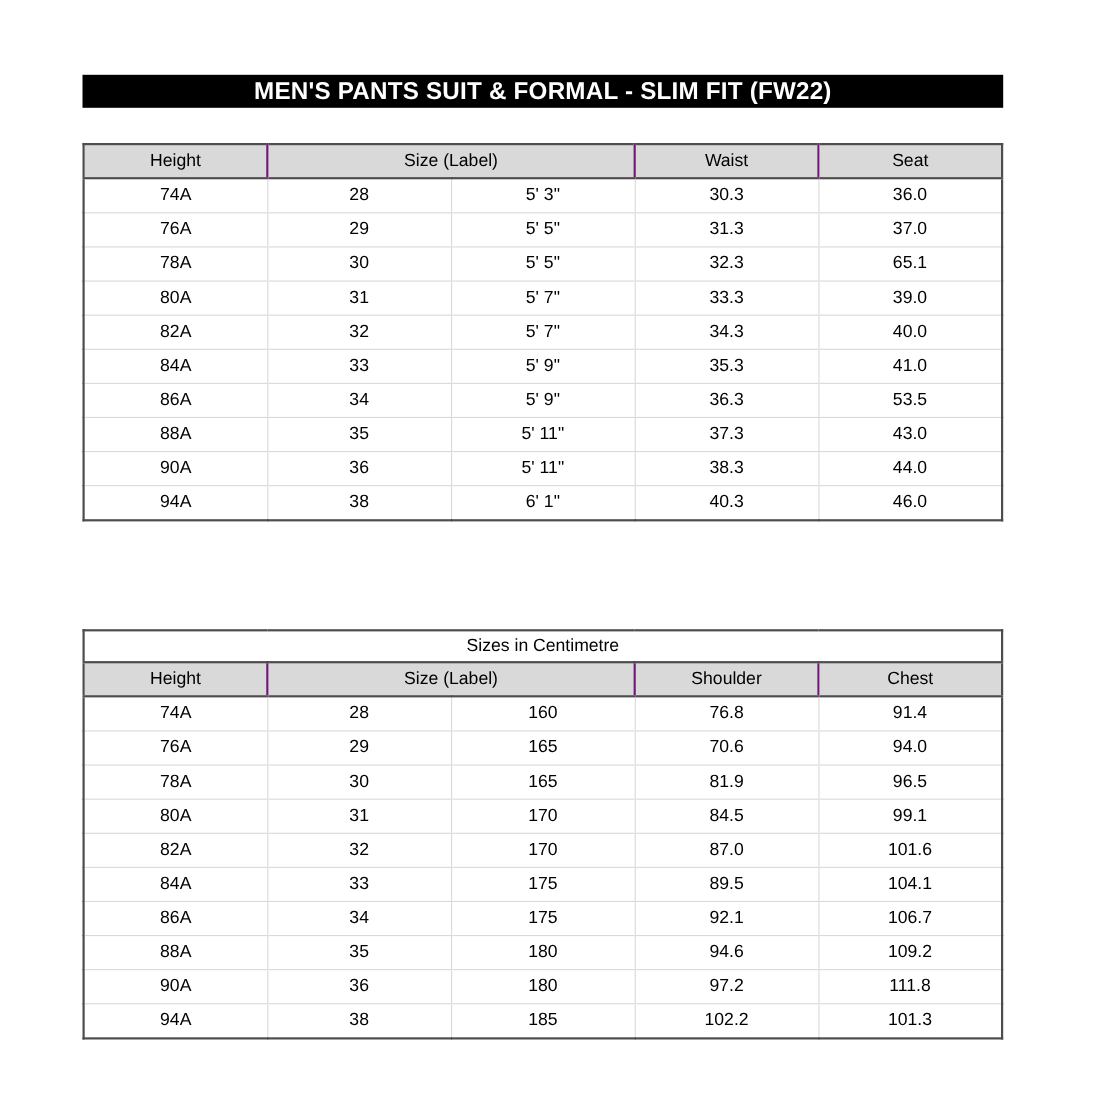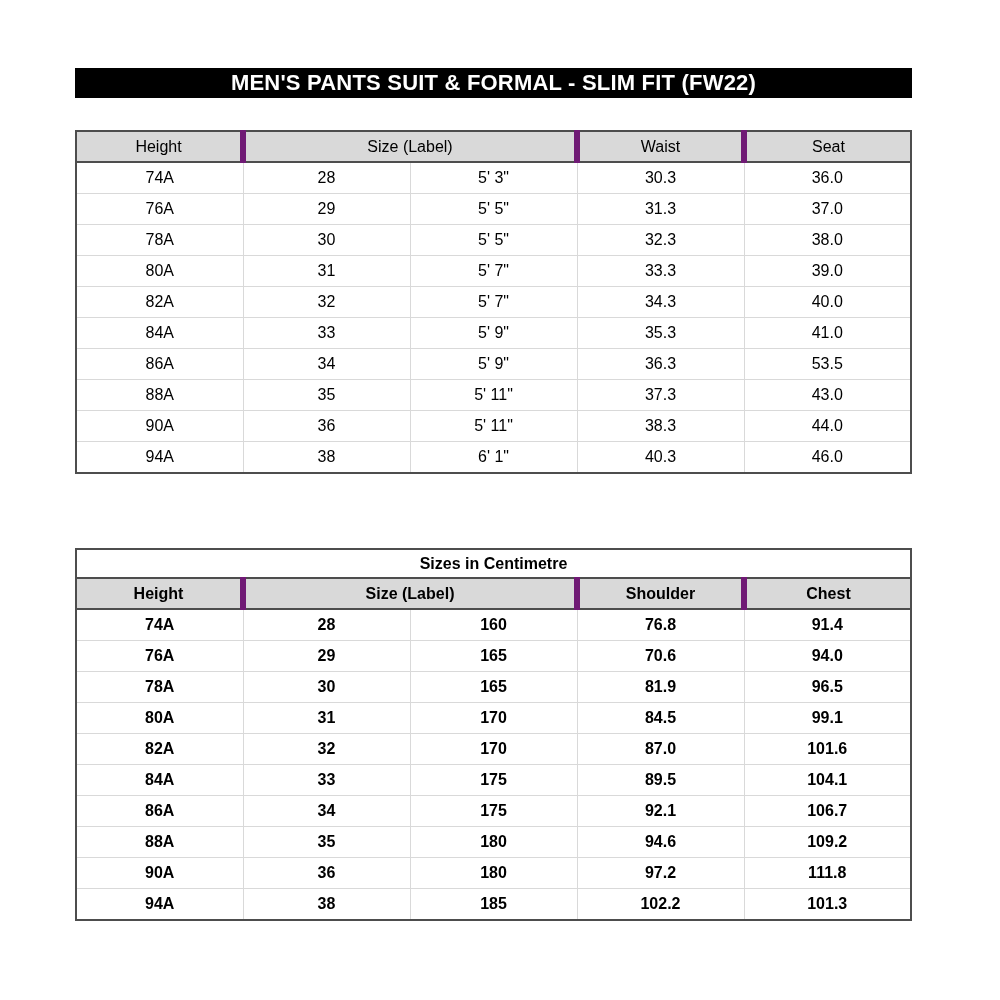--- a/index.html
+++ b/index.html
@@ -22,21 +22,21 @@
     color: #ffffff;
     display: flex;
     align-items: center;
     justify-content: center;
     font-weight: bold;
     font-size: 22px;
     letter-spacing: 0.2px;
   }
   .tbl-wrap { position: absolute; left: 75px; width: 837px; }
   #table1-wrap { top: 130px; }
-  #table2-wrap { top: 548px; font-weight: bold; }
+  #table2-wrap { top: 572px; }
   table.size-table {
     width: 100%;
     border-collapse: collapse;
     table-layout: fixed;
     border: 2px solid #4d4d4d;
     font-size: 16px;
   }
   table.size-table td {
     text-align: center;
     vertical-align: middle;
@@ -46,21 +46,21 @@
   }
   tr.title-row td {
     background: #ffffff;
     height: 27px;
     border-bottom: 2px solid #4d4d4d;
   }
   tr.header-row td {
     background: #d9d9d9;
     height: 29px;
     border-bottom: 2px solid #4d4d4d;
-    border-left: 6px solid #701a75;
+    border-left: 2px solid #701a75;
   }
   tr.header-row td:first-child { border-left: none; }
   tr.data-row td {
     background: #ffffff;
     height: 30px;
     border-bottom: 1px solid #d9d9d9;
     border-left: 1px solid #d9d9d9;
   }
   tr.data-row td:first-child { border-left: none; }
   tr.data-row:last-child td { border-bottom: none; }
@@ -100,21 +100,21 @@
           <td>29</td>
           <td>5' 5"</td>
           <td>31.3</td>
           <td>37.0</td>
         </tr>
         <tr class="data-row">
           <td>78A</td>
           <td>30</td>
           <td>5' 5"</td>
           <td>32.3</td>
-          <td>38.0</td>
+          <td>65.1</td>
         </tr>
         <tr class="data-row">
           <td>80A</td>
           <td>31</td>
           <td>5' 7"</td>
           <td>33.3</td>
           <td>39.0</td>
         </tr>
         <tr class="data-row">
           <td>82A</td>

